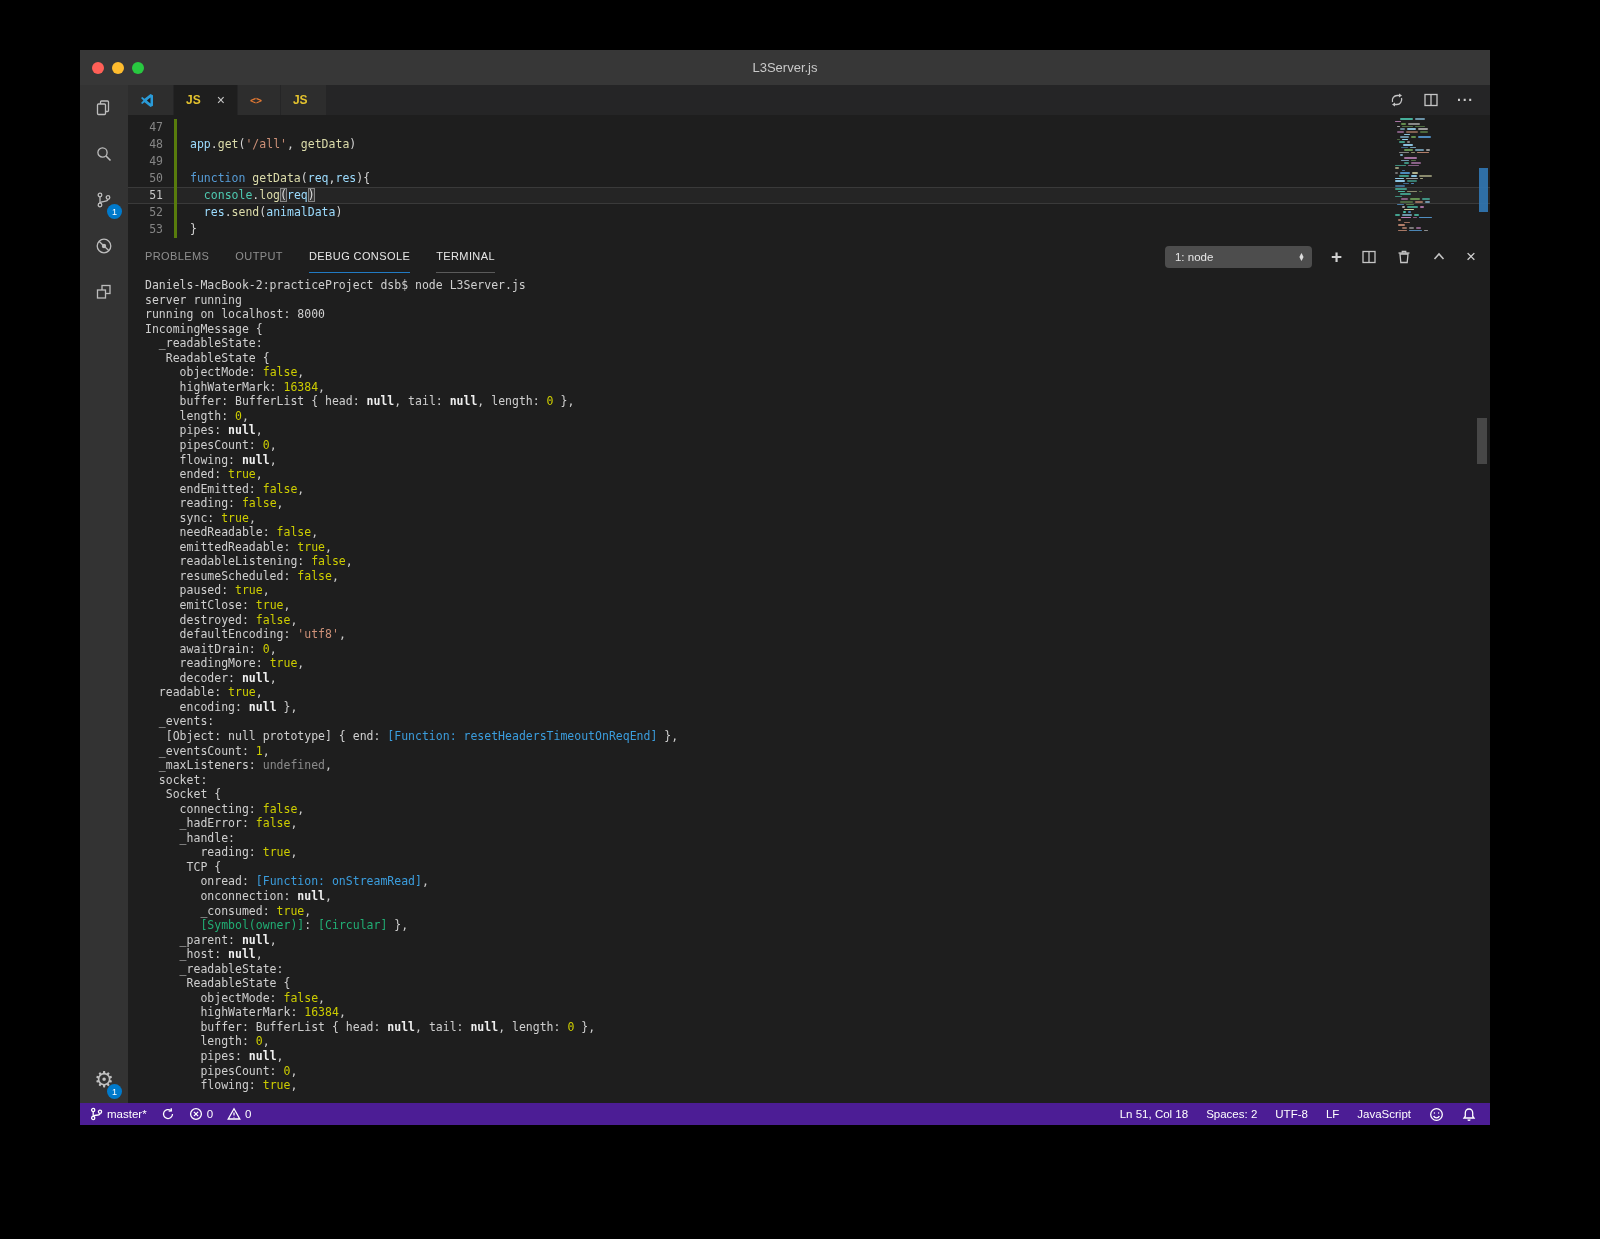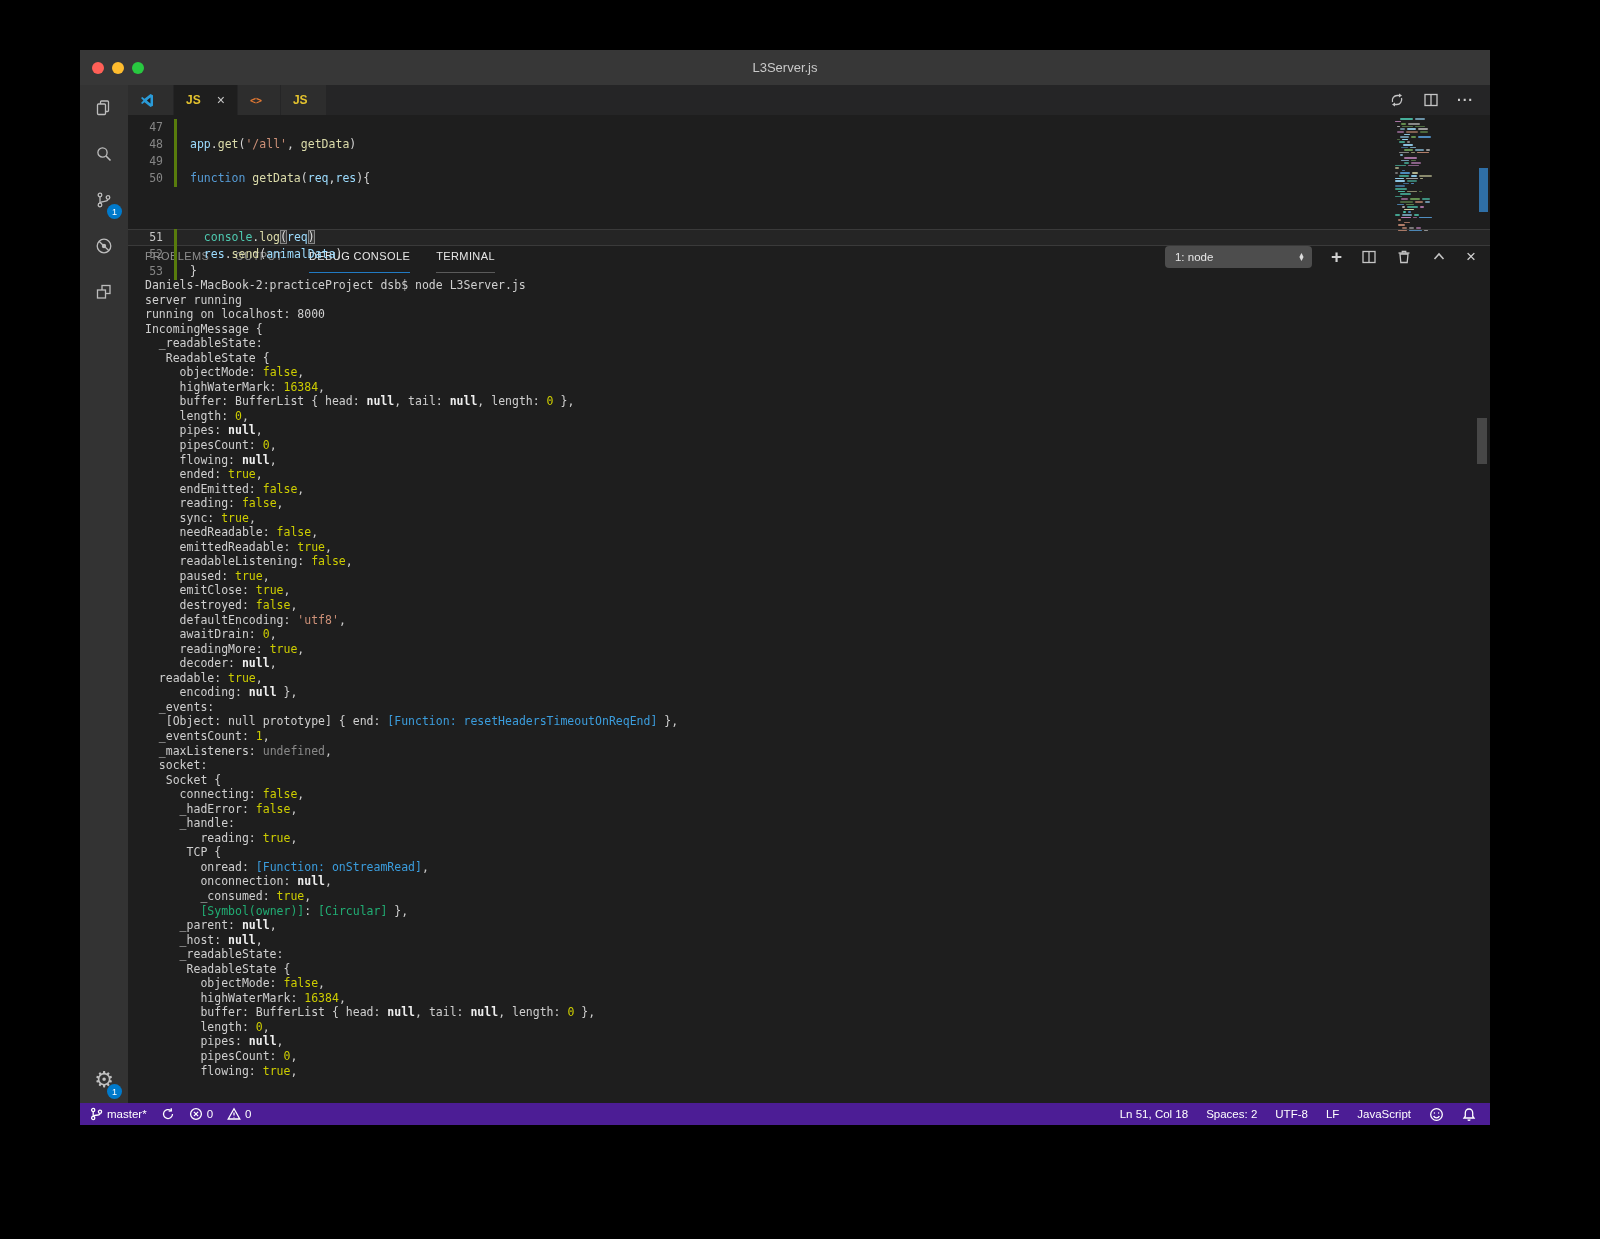--- a/index.html
+++ b/index.html
@@ -24,21 +24,21 @@
   .tab.active{background:#1e1e1e;color:#eeeeee;}
   .tab.italic .tab-label{font-style:italic;}
   .tab-close{color:#c8c8c8;font-size:14px;margin-left:4px;}
   .js-badge{color:#e3c22e;font-weight:bold;font-size:12px;font-family:"Liberation Sans",sans-serif;}
   .html-badge{color:#e37933;font-weight:bold;font-size:10px;font-family:"DejaVu Sans Mono",monospace;}
   .tab-actions{margin-left:auto;display:flex;align-items:center;gap:18px;padding-right:16px;color:#c5c5c5;}
   .dots{font-size:14px;font-weight:bold;letter-spacing:1px;color:#cdcdcd;}
   
   .editor{height:125px;position:relative;background:#1e1e1e;flex:0 0 auto;padding-top:4px;box-sizing:border-box;font-family:"DejaVu Sans Mono",monospace;font-size:11.5px;}
   .eline{display:flex;height:17px;line-height:17px;align-items:stretch;position:relative;}
-  .eline.current{background:rgba(255,255,255,0.035);box-shadow:inset 0 1px 0 #3a3a3a, inset 0 -1px 0 #3a3a3a;margin-top:42px;}
+  .eline.current{background:rgba(255,255,255,0.035);box-shadow:inset 0 1px 0 #3a3a3a, inset 0 -1px 0 #3a3a3a;}
   .lnum{width:46px;flex:0 0 auto;text-align:right;padding-right:11px;box-sizing:border-box;color:#858585;}
   .eline.current .lnum{color:#c6c6c6;}
   .gutterbar{width:3px;flex:0 0 auto;background:#587c0c;}
   .ecode{padding-left:13px;white-space:pre;}
   .tk-w{color:#d4d4d4}.tk-v{color:#9cdcfe}.tk-fn{color:#dcdcaa}.tk-s{color:#ce9178}.tk-k{color:#569cd6}.tk-c{color:#4ec9b0}
   .tk-bm{color:#dddddd;background:rgba(120,120,120,0.25);box-shadow:inset 0 0 0 1px #858585;}
   .minimap{position:absolute;top:3px;right:55px;width:40px;height:116px;overflow:hidden;}
   .mm-row{display:flex;gap:2px;margin-bottom:1px;}
   .mm-seg{height:1.6px;border-radius:1px;}
   .ed-scroll{position:absolute;right:2px;top:53px;width:9px;height:44px;background:#3178b5;opacity:.9;}
@@ -456,20 +456,21 @@
             <div class="cline"><span class="ck-t">     pipes: </span><span class="ck-n">null</span><span class="ck-t">,</span></div>
             <div class="cline"><span class="ck-t">     pipesCount: </span><span class="ck-y">0</span><span class="ck-t">,</span></div>
             <div class="cline"><span class="ck-t">     flowing: </span><span class="ck-n">null</span><span class="ck-t">,</span></div>
             <div class="cline"><span class="ck-t">     ended: </span><span class="ck-y">true</span><span class="ck-t">,</span></div>
             <div class="cline"><span class="ck-t">     endEmitted: </span><span class="ck-y">false</span><span class="ck-t">,</span></div>
             <div class="cline"><span class="ck-t">     reading: </span><span class="ck-y">false</span><span class="ck-t">,</span></div>
             <div class="cline"><span class="ck-t">     sync: </span><span class="ck-y">true</span><span class="ck-t">,</span></div>
             <div class="cline"><span class="ck-t">     needReadable: </span><span class="ck-y">false</span><span class="ck-t">,</span></div>
             <div class="cline"><span class="ck-t">     emittedReadable: </span><span class="ck-y">true</span><span class="ck-t">,</span></div>
             <div class="cline"><span class="ck-t">     readableListening: </span><span class="ck-y">false</span><span class="ck-t">,</span></div>
+            <div class="cline"><span class="ck-t">     resumeScheduled: </span><span class="ck-y">false</span><span class="ck-t">,</span></div>
             <div class="cline"><span class="ck-t">     paused: </span><span class="ck-y">true</span><span class="ck-t">,</span></div>
             <div class="cline"><span class="ck-t">     emitClose: </span><span class="ck-y">true</span><span class="ck-t">,</span></div>
             <div class="cline"><span class="ck-t">     destroyed: </span><span class="ck-y">false</span><span class="ck-t">,</span></div>
             <div class="cline"><span class="ck-t">     defaultEncoding: </span><span class="ck-s">'utf8'</span><span class="ck-t">,</span></div>
             <div class="cline"><span class="ck-t">     awaitDrain: </span><span class="ck-y">0</span><span class="ck-t">,</span></div>
             <div class="cline"><span class="ck-t">     readingMore: </span><span class="ck-y">true</span><span class="ck-t">,</span></div>
             <div class="cline"><span class="ck-t">     decoder: </span><span class="ck-n">null</span><span class="ck-t">,</span></div>
             <div class="cline"><span class="ck-t">  readable: </span><span class="ck-y">true</span><span class="ck-t">,</span></div>
             <div class="cline"><span class="ck-t">     encoding: </span><span class="ck-n">null</span><span class="ck-t"> },</span></div>
             <div class="cline"><span class="ck-t">  _events:</span></div>

